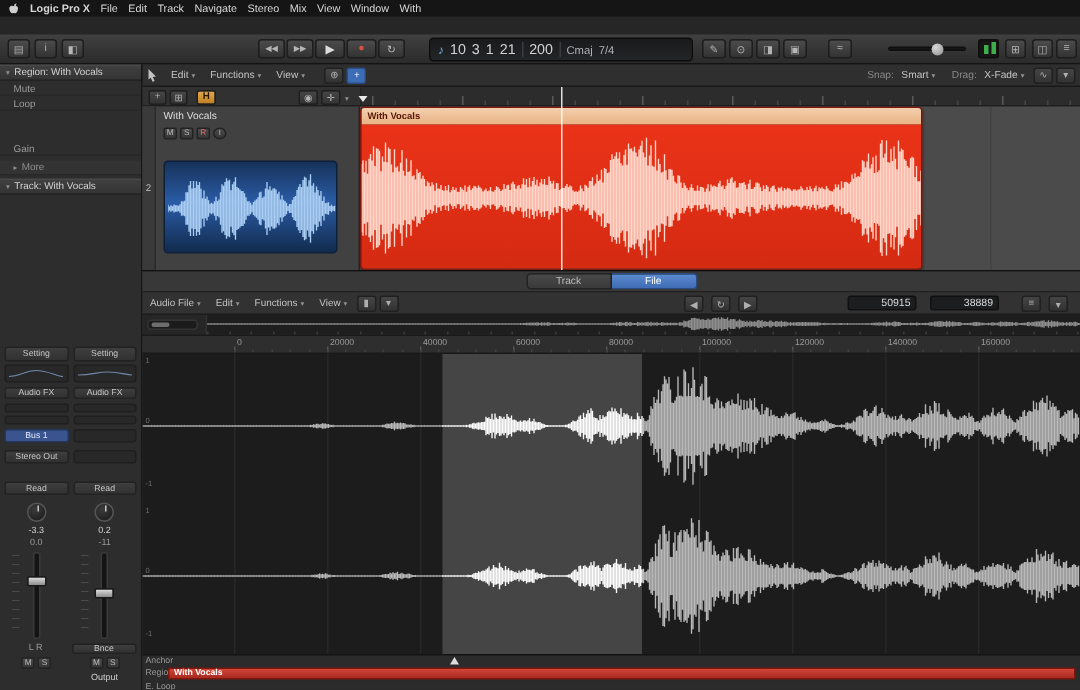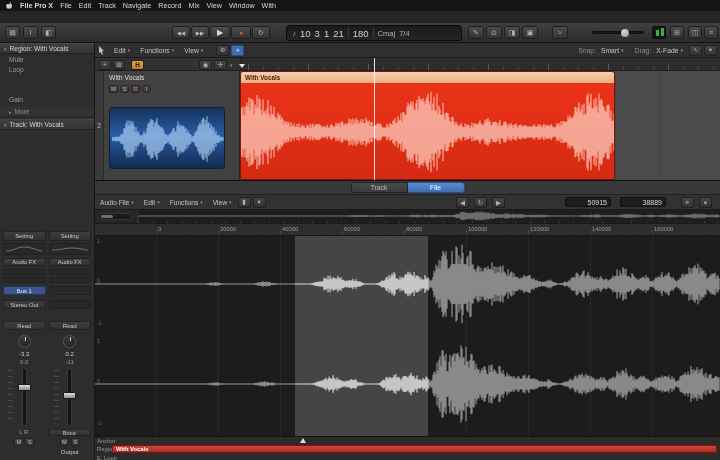--- a/index.html
+++ b/index.html
@@ -102,26 +102,26 @@
 </style>
 </head>
 <body>
 
 <div id="app">
 
   <div id="menubar">
     <svg width="7" height="9" viewBox="0 0 7 9">
         <path fill="#cfcfcf" d="M3.5 2.2c.5-.8 1.4-.8 1.4-.8s.1.9-.5 1.5c.8 0 1.6.6 1.6 1.7 0 1.6-1 3.2-1.9 3.2-.4 0-.5-.2-1-.2s-.7.2-1 .2C1.2 7.8.2 6.3.2 4.7.2 3.5 1 2.9 1.9 2.9c.6 0 1 .3 1.6.3z"></path>
       </svg>
-    <span style="font-weight:bold">File Pro X</span>
+    <span style="font-weight:bold">Logic Pro X</span>
     <span>File</span>
     <span>Edit</span>
     <span>Track</span>
     <span>Navigate</span>
-    <span>Record</span>
+    <span>Stereo</span>
     <span>Mix</span>
     <span>View</span>
     <span>Window</span>
     <span>With</span>
     <span class="sp"></span>
   </div>
 
 
   <div id="transport">
     <div class="tbtn" style="left:5px;width:15px">▤</div>
@@ -132,21 +132,21 @@
     <div class="tbtn" style="left:210px;width:20px;font-size:8px;color:#ddd">▶</div>
     <div class="tbtn rec" style="left:231px;width:20px">●</div>
     <div class="tbtn" style="left:252px;width:18px">↻</div>
     <div id="lcd">
       <span class="note">♪</span>
       <span>10</span>
       <span>3</span>
       <span>1</span>
       <span>21</span>
       <span class="div"></span>
-      <span>180</span>
+      <span>200</span>
       <span class="div"></span>
       <span class="small">Cmaj</span>
       <span class="small">7/4</span>
     </div>
     <div class="tbtn" style="left:468px;width:16px">✎</div>
     <div class="tbtn" style="left:486px;width:16px">⊙</div>
     <div class="tbtn" style="left:504px;width:16px">◨</div>
     <div class="tbtn" style="left:522px;width:16px">▣</div>
     <div class="tbtn" style="left:552px;width:16px">≈</div>
     <div class="slider">

